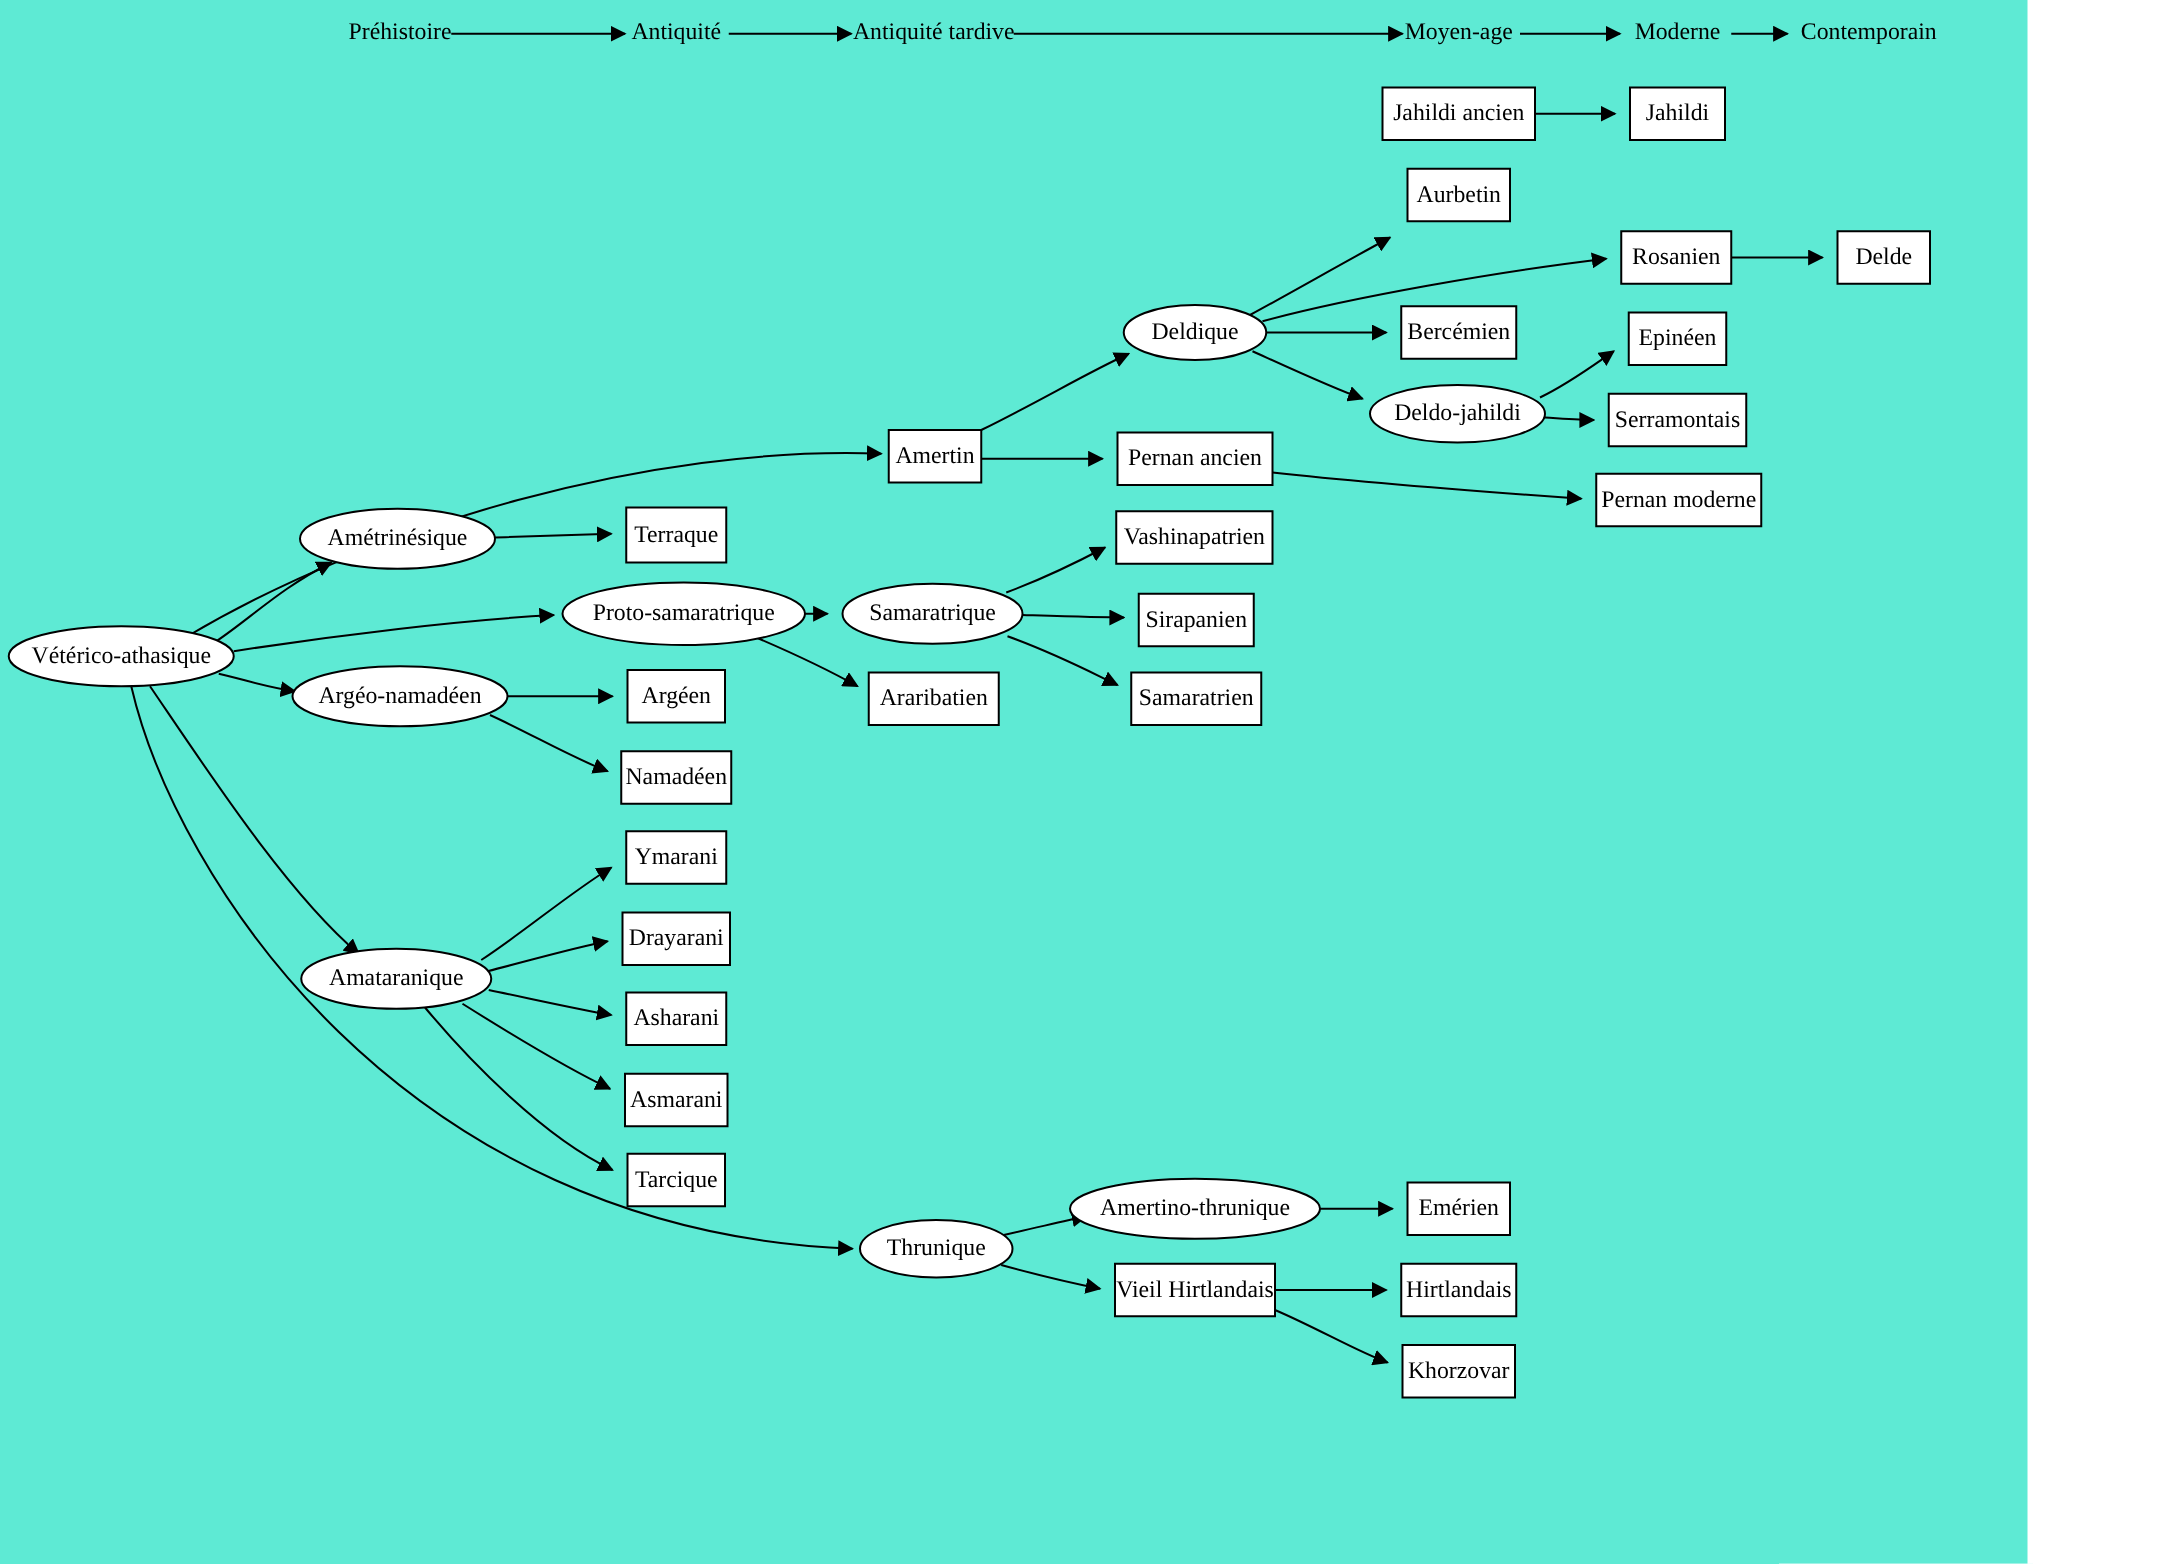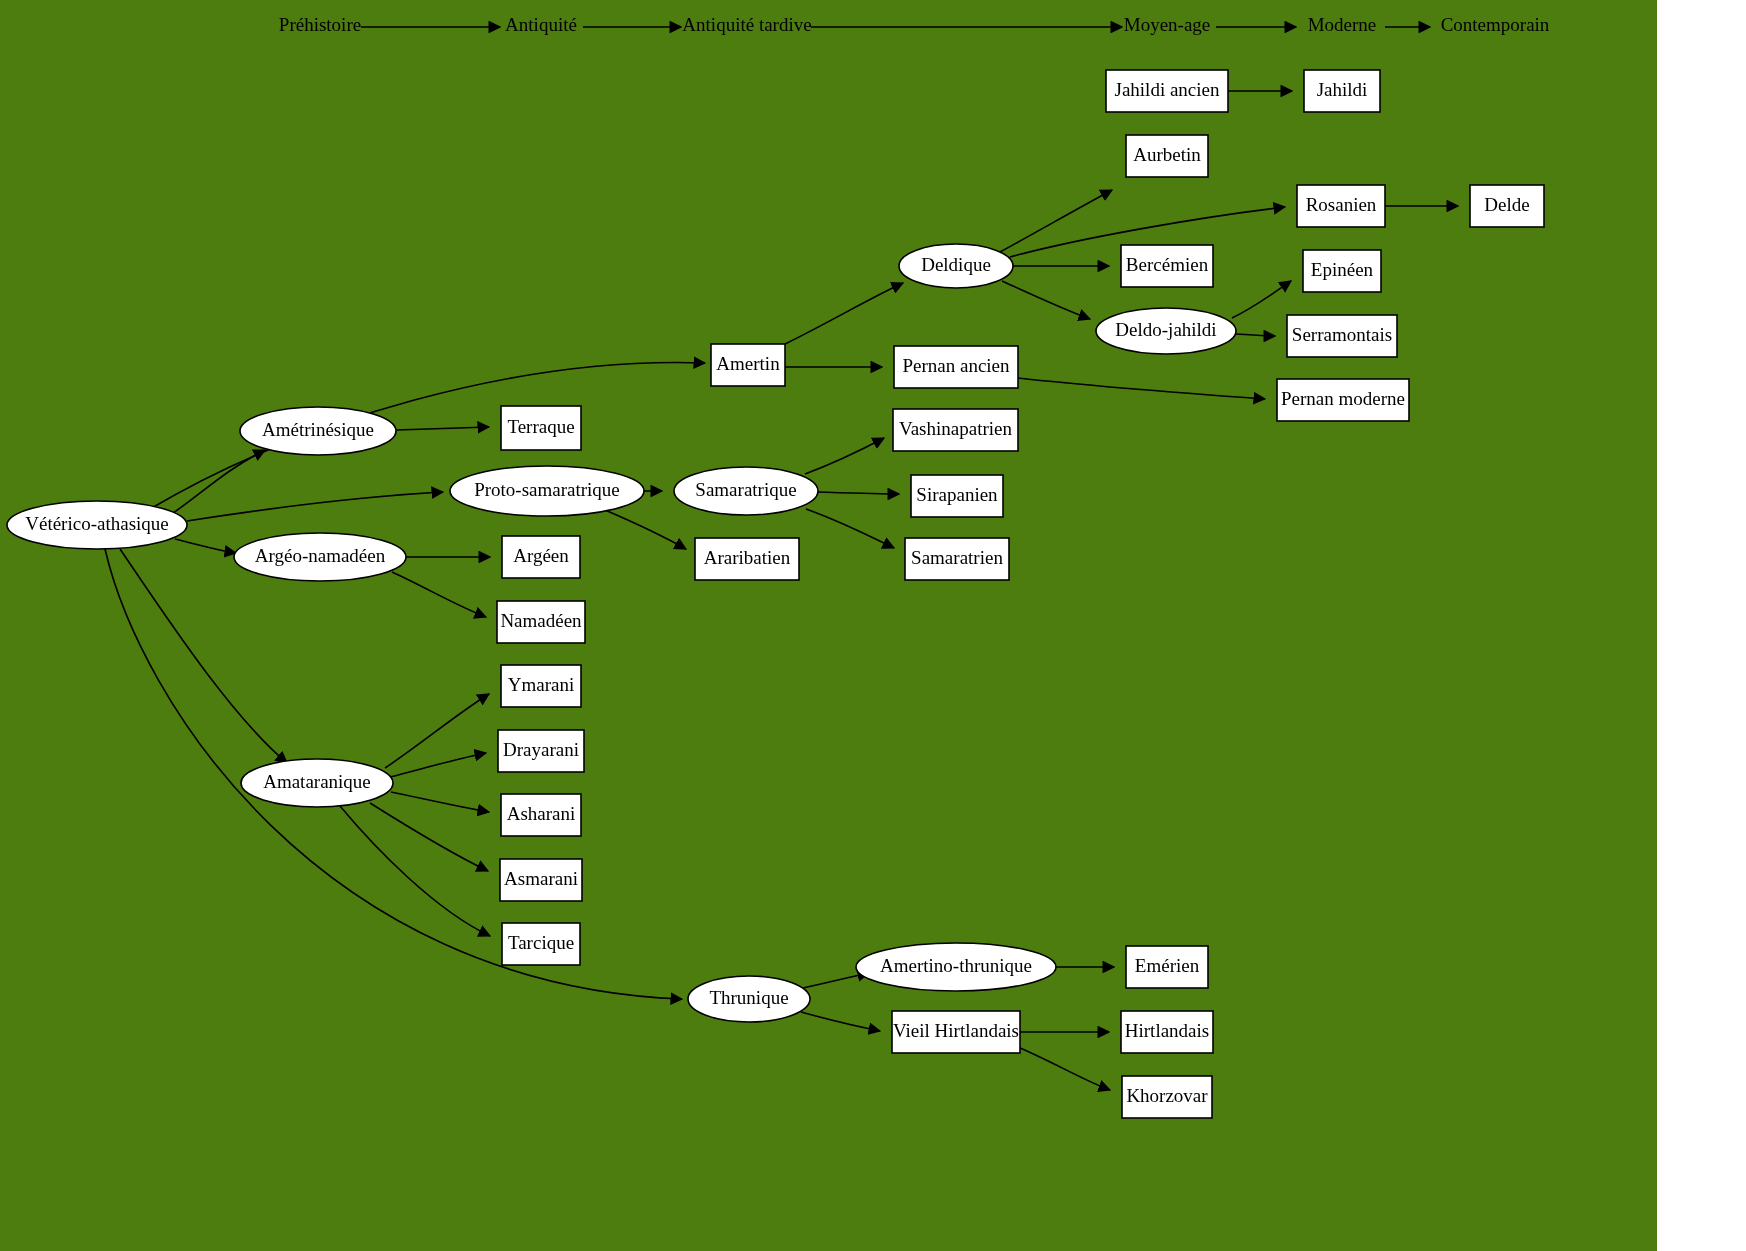--- a/index.html
+++ b/index.html
@@ -4,24 +4,23 @@
 <style>
   html, body {
     margin: 0;
     padding: 0;
     background: #ffffff;
   }
   #canvas {
     position: relative;
     width: 1622px;
     height: 1251px;
-    background: #4d7c0f;
+    background: #5eead4;
     font-family: "Liberation Serif", "DejaVu Serif", serif;
     overflow: hidden;
-    padding-left: 35px;
   }
   svg#graph {
     position: absolute;
     left: 0;
     top: 0;
     width: 1746px;
     height: 1251px;
   }
   .node-shape {
     fill: #ffffff;

